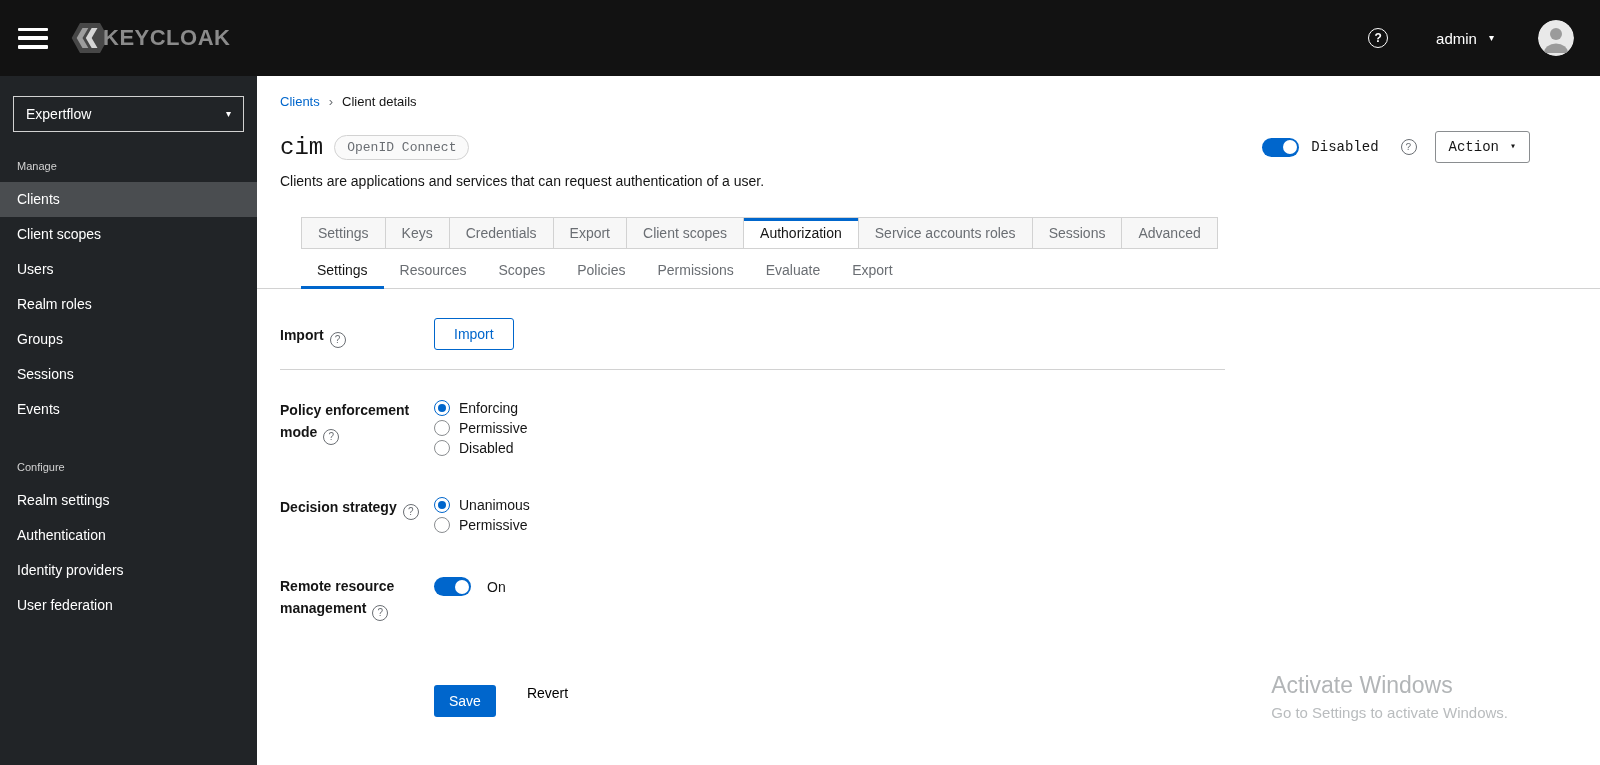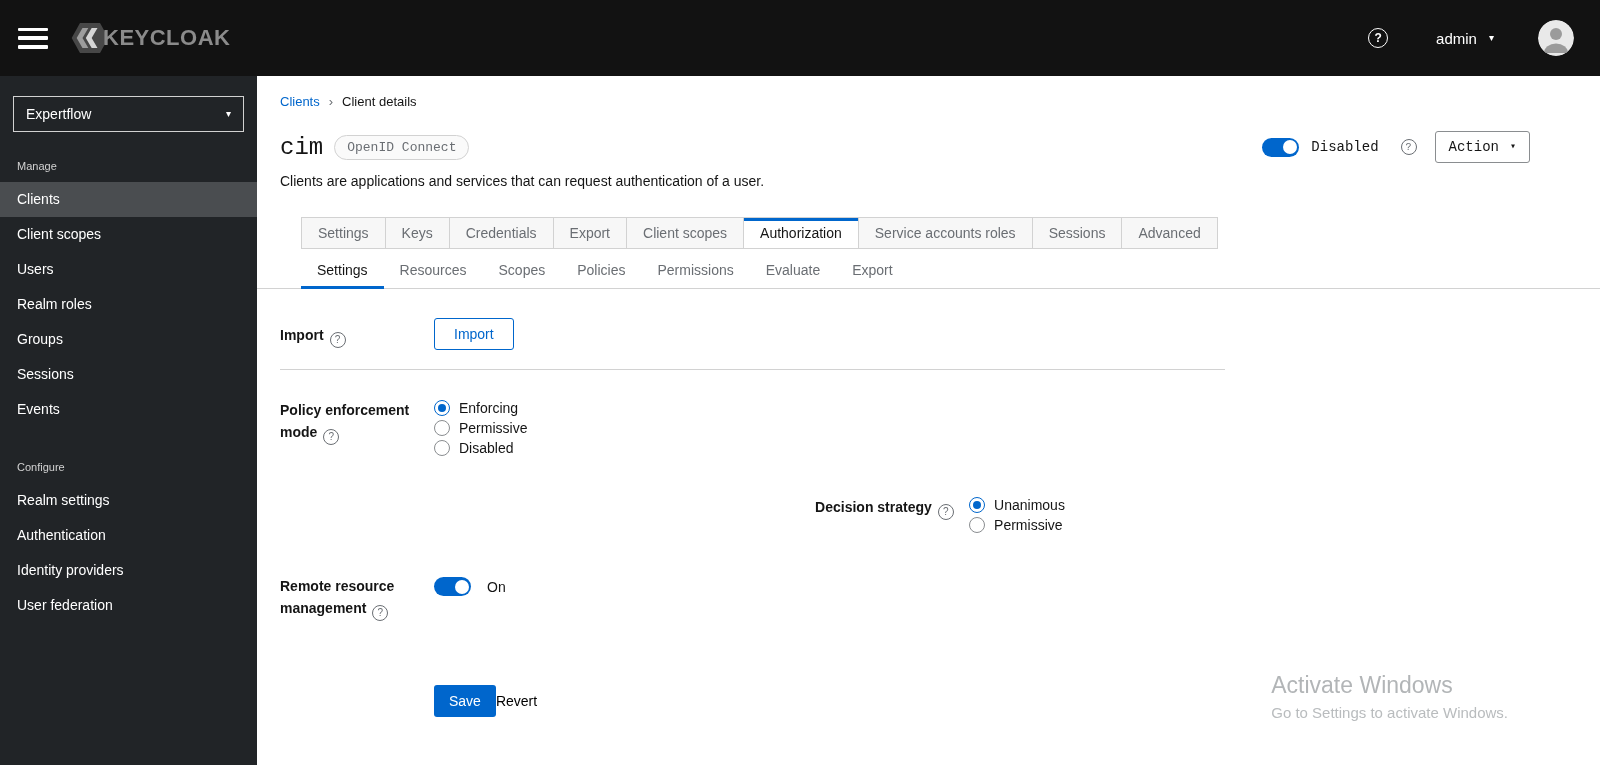--- a/index.html
+++ b/index.html
@@ -72,34 +72,34 @@
 
   
   .form { padding: 29px 0 0 23px; }
   .form-row { display: flex; align-items: flex-start; }
   .form-label { width: 154px; padding-right: 8px; font-weight: 600; font-size: 14px; line-height: 22px; color: #151515; flex-shrink: 0; }
   .form-label .help-icon { margin-left: 6px; vertical-align: -3px; }
   .fr-import { margin-bottom: 19px; }
   .fr-import .form-label { padding-top: 6px; }
   .divider { height: 1px; background: #d2d2d2; width: 945px; margin-bottom: 29px; }
   .fr-policy { margin-bottom: 40px; }
-  .fr-decision { margin-bottom: 42px; justify-content: center; }
+  .fr-decision { margin-bottom: 42px; }
   .fr-remote { margin-bottom: 8px; }
 
   .btn-secondary { background: #fff; color: #0066cc; border: 1px solid #0066cc; border-radius: 3px; padding: 7px 19px; font-size: 14px; cursor: pointer; }
   .radio-group { display: flex; flex-direction: column; gap: 4px; padding-top: 1px; }
   .radio-option { display: flex; align-items: center; gap: 9px; font-size: 14px; color: #151515; cursor: pointer; }
   .radio { width: 16px; height: 16px; border-radius: 50%; border: 1px solid #8a8d90; background: #fff; position: relative; flex-shrink: 0; }
   .radio.checked { border-color: #0066cc; }
   .radio.checked::after { content: ""; position: absolute; left: 3px; top: 3px; width: 8px; height: 8px; border-radius: 50%; background: #0066cc; }
 
   .remote-control { display: flex; align-items: center; gap: 16px; padding-top: 2px; }
   .on-label { font-size: 14px; color: #151515; }
 
-  .actions { display: flex; align-items: center; margin-left: 154px; margin-top: 64px; }
+  .actions { display: flex; align-items: flex-start; gap: 31px; margin-left: 154px; margin-top: 64px; }
   .btn-primary { background: #0066cc; color: #fff; border: none; border-radius: 3px; padding: 8px 15px; font-size: 14px; cursor: pointer; }
   .link { color: #000000; font-size: 14px; cursor: pointer; text-decoration: none; }
 
   
   .watermark { position: absolute; right: 92px; bottom: 44px; color: #b9bcbe; pointer-events: none; }
   .wm-title { font-size: 23px; color: #b2b5b7; }
   .wm-sub { font-size: 15px; margin-top: 5px; color: #b9bcbe; }
 </style>
 </head>
 <body>

